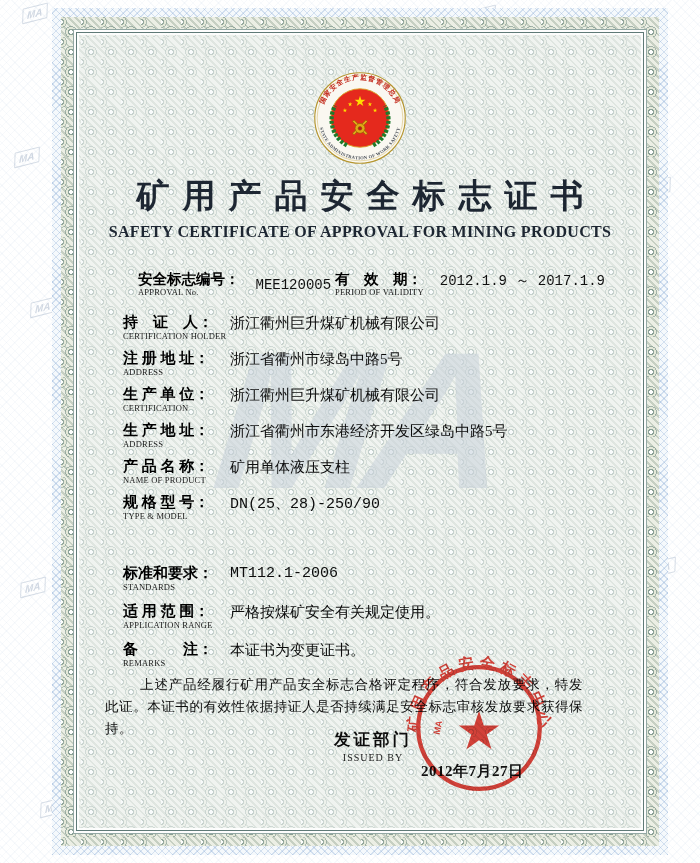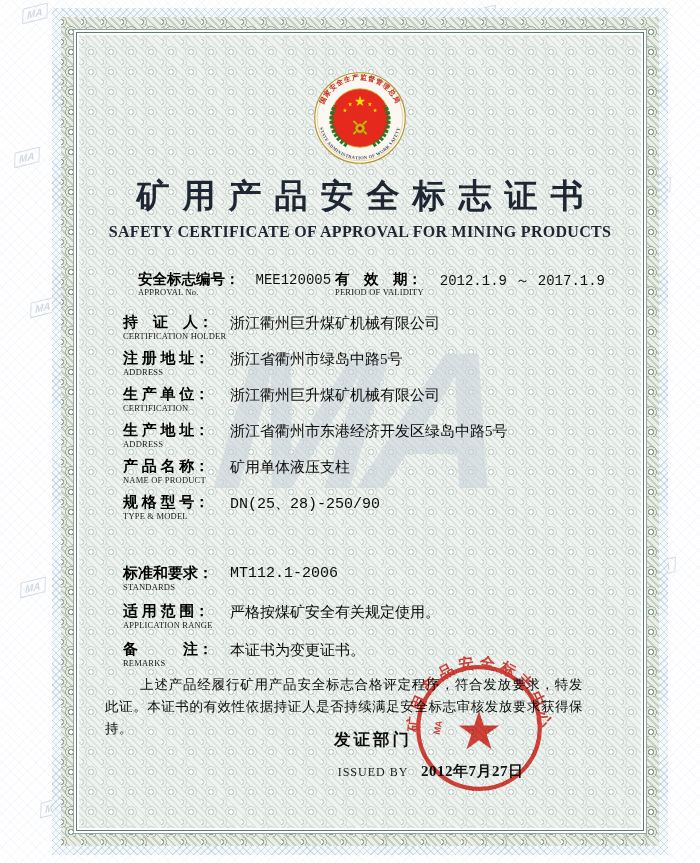--- a/index.html
+++ b/index.html
@@ -64,21 +64,21 @@
     font-size:33px;font-weight:700;letter-spacing:13px;padding-left:13px;
     color:#1d2632;
   }
   .subtitle{
     position:absolute;left:0;right:0;top:190px;text-align:center;
     font-size:16px;font-weight:700;letter-spacing:.3px;color:#1d2632;
   }
   
   .approval-row{position:absolute;left:61px;top:237px;width:480px;display:flex;}
   .ap-group{display:flex;}
-  .ap-left{width:197px;flex:none;}
+  .ap-left{width:197px;flex:none;align-items:center;}
   .ap-lab{flex:none;}
   .lab-cn{font-size:14.5px;font-weight:700;color:#000;white-space:pre;line-height:18px;}
   .lab-en{font-size:8.5px;color:#1a1a1a;margin-top:-1px;letter-spacing:.2px;white-space:nowrap;}
   .ap-val{margin-left:16px;padding-top:2px;white-space:nowrap;}
   .mono{font-family:"Liberation Mono","DejaVu Sans Mono",monospace;font-size:14px;}
   
   .fields{position:absolute;left:46px;width:500px;z-index:2;}
   .fields-a{top:280px;}
   .fields-b{top:531px;}
   .row{display:flex;height:36px;}
@@ -88,21 +88,21 @@
   .fields .lab-cn{font-size:15px;line-height:19px;}
   
   .statement{
     position:absolute;left:28px;top:641px;width:478px;margin:0;z-index:2;
     font-size:13.5px;line-height:22px;text-align:justify;text-indent:2.6em;
     letter-spacing:.4px;color:#0c0c0c;
   }
   
   .issued{position:absolute;left:228px;top:696px;width:136px;text-align:center;z-index:2;}
   .issued-cn{font-size:16.5px;font-weight:700;letter-spacing:3px;color:#0c0c0c;}
-  .issued-en{font-size:12px;letter-spacing:1px;color:#1a1a1a;margin-top:14px;}
+  .issued-en{font-size:10px;letter-spacing:1px;color:#1a1a1a;margin-top:1px;}
   .issue-date{position:absolute;left:301px;top:729px;font-size:15px;font-weight:700;letter-spacing:.5px;z-index:2;margin-left:43px;}
   
   .seal{position:absolute;left:326px;top:619px;width:152px;height:152px;z-index:3;mix-blend-mode:multiply;opacity:.92;}
 </style>
 </head>
 <body>
 
 <div class="wm-layer">
   <span class="wm" style="left:22px;top:6px">MA</span>
   <span class="wm" style="left:150px;top:40px">MA</span>

